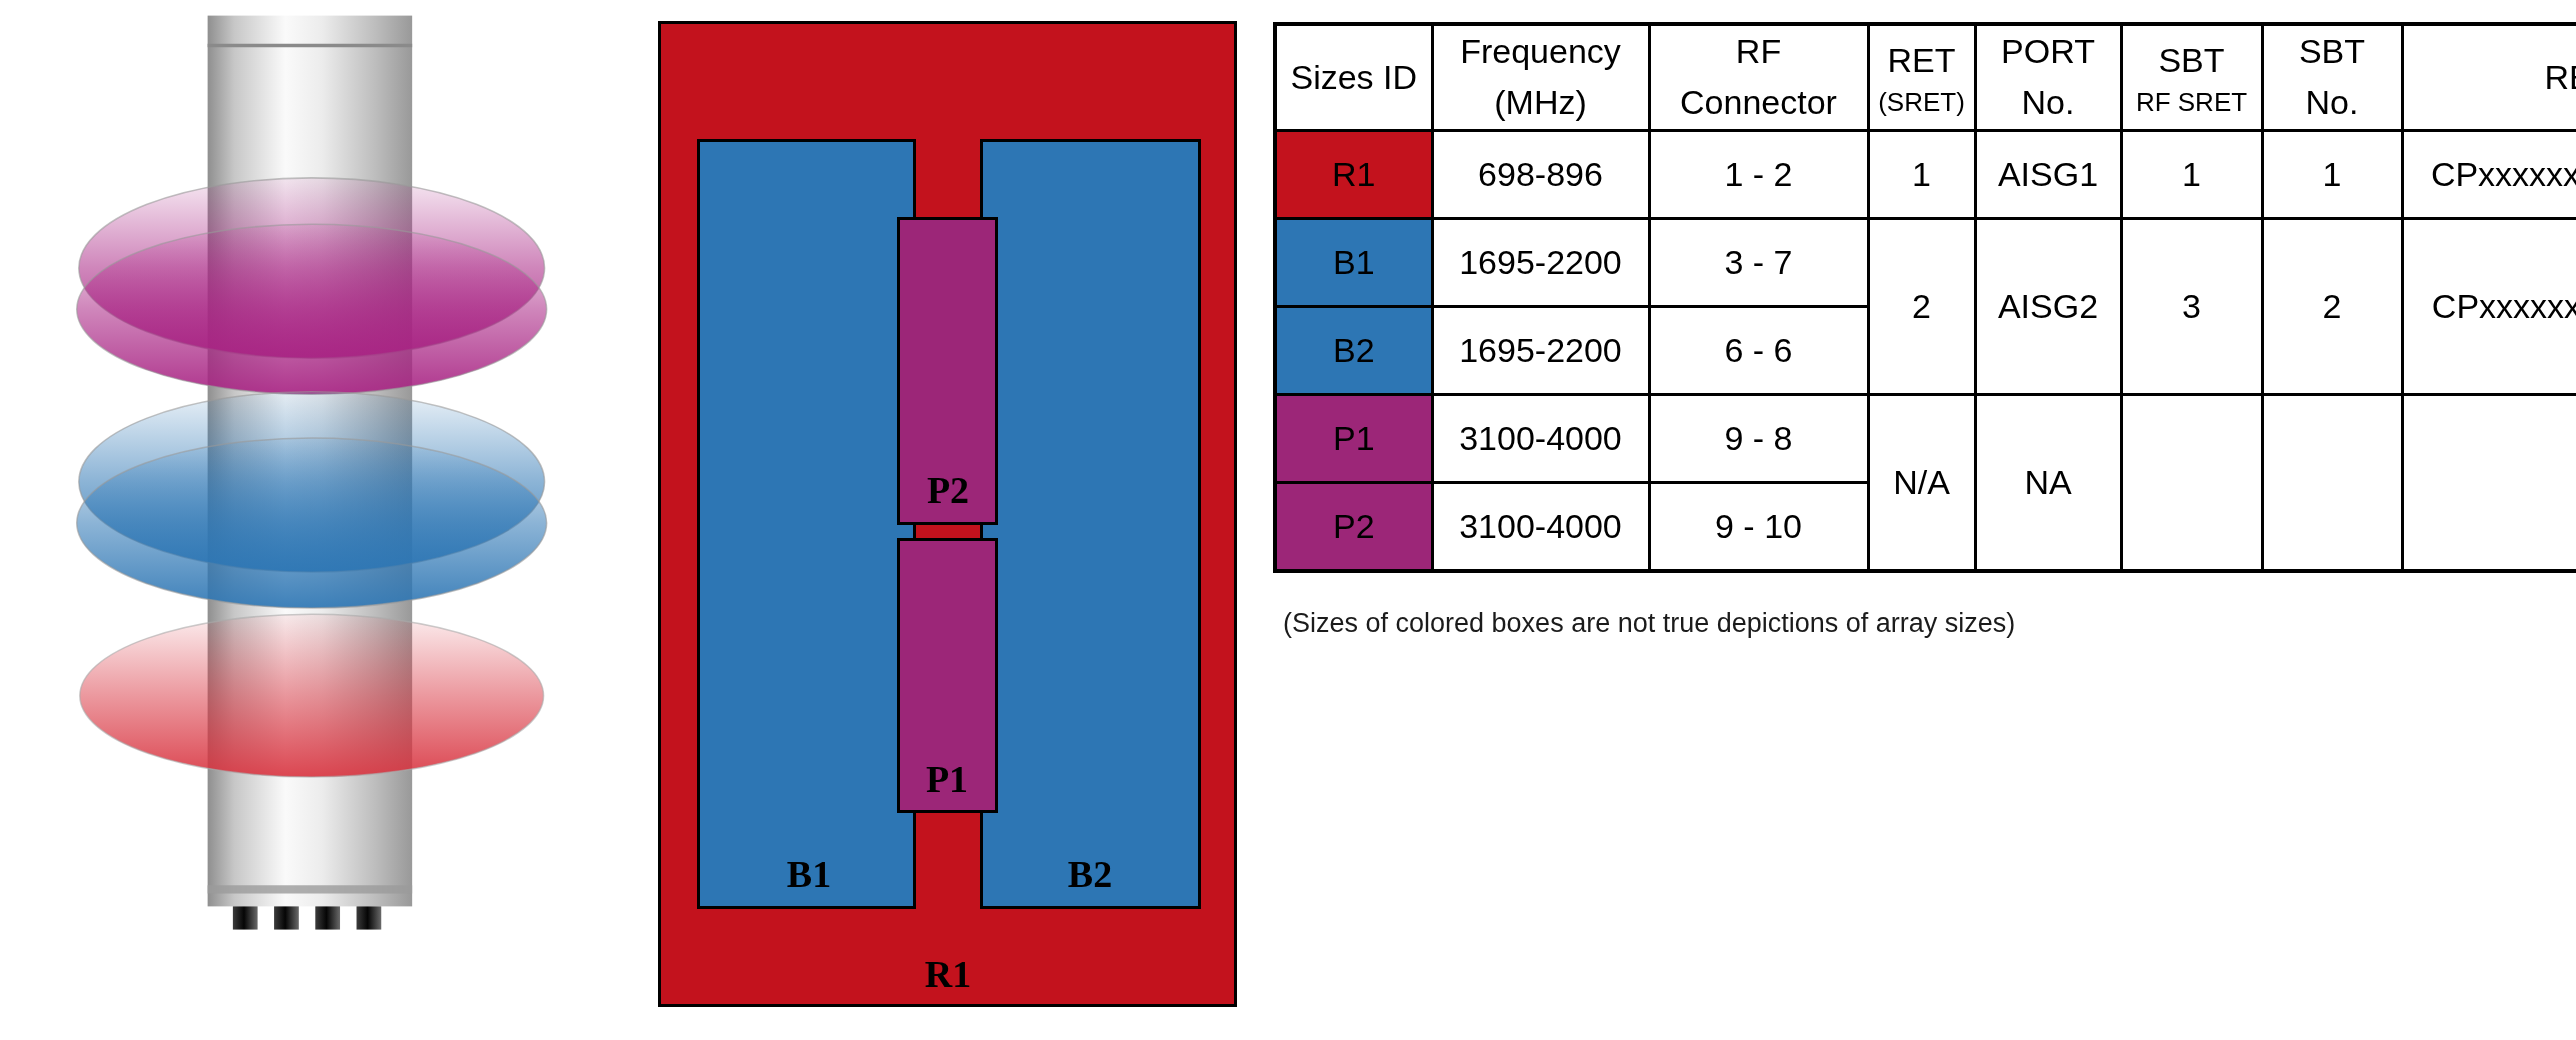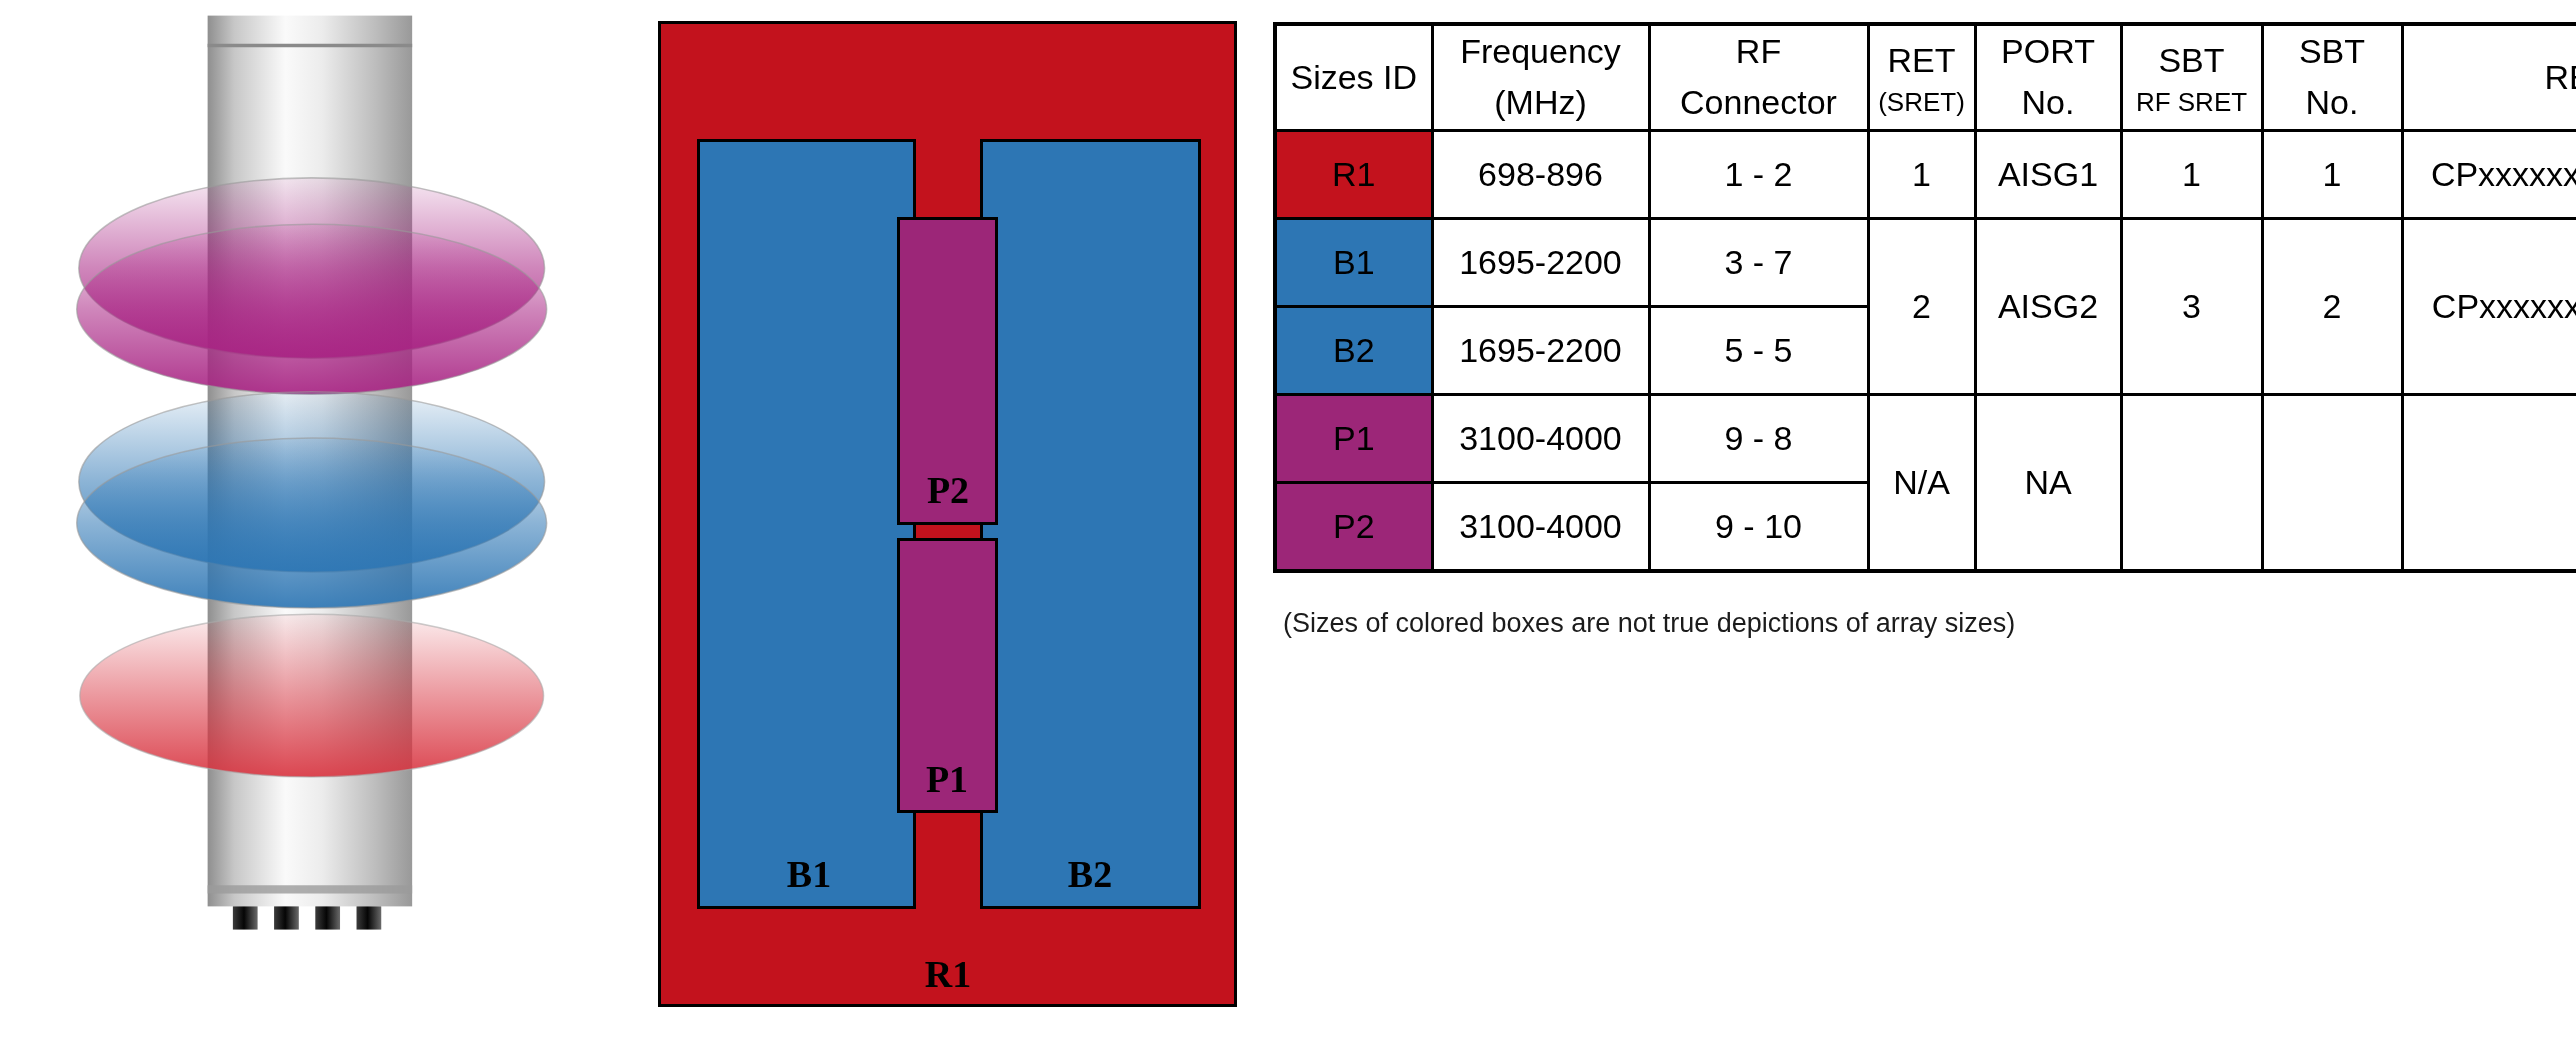--- a/index.html
+++ b/index.html
@@ -179,21 +179,21 @@
           <td>3 - 7</td>
           <td rowspan="2">2</td>
           <td rowspan="2">AISG2</td>
           <td rowspan="2">3</td>
           <td rowspan="2">2</td>
           <td rowspan="2">CPxxxxxxxxxxxxxxxxB1</td>
         </tr>
         <tr>
           <td class="bg-blue">B2</td>
           <td>1695-2200</td>
-          <td>5 - 5</td>
+          <td>6 - 6</td>
         </tr>
         <tr>
           <td class="bg-purple">P1</td>
           <td>3100-4000</td>
           <td>9 - 8</td>
           <td rowspan="2">N/A</td>
           <td rowspan="2">NA</td>
           <td rowspan="2"></td>
           <td rowspan="2"></td>
           <td rowspan="2">N/A</td>

